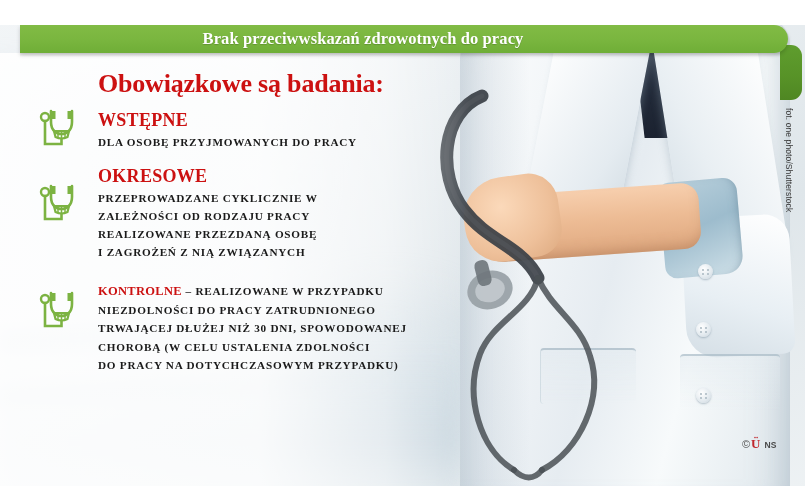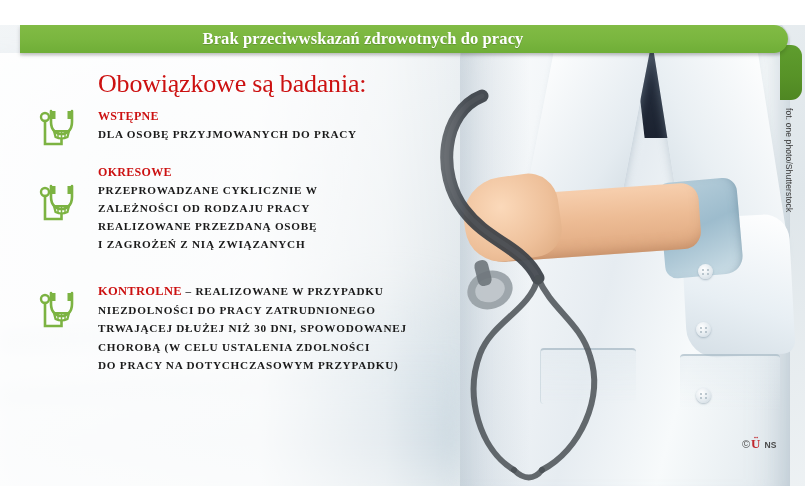--- a/index.html
+++ b/index.html
@@ -261,40 +261,40 @@
     left: 0; top: 53px;
     width: 470px; height: 447px;
     z-index: 9;
   }
 
   .main-heading {
     position: absolute;
     left: 98px; top: 16px;
     color: #cc1111;
     font-family: "Liberation Serif", "DejaVu Serif", serif;
-    font-weight: normal;
+    font-weight: bold;
     font-size: 26px;
     letter-spacing: -.2px;
     white-space: nowrap;
   }
 
   .section {
     position: absolute;
     left: 98px;
     width: 372px;
   }
   .section-1 { top: 56px; }
   .section-2 { top: 112px; }
   .section-3 { top: 228px; }
 
   .section-label {
     color: #cc1111;
     font-family: "Liberation Serif", "DejaVu Serif", serif;
     font-weight: bold;
-    font-size: 12px;
+    font-size: 18px;
     letter-spacing: .3px;
     line-height: 1.25;
     margin-bottom: 1px;
   }
   .section-body {
     color: #1a1a1a;
     font-family: "Liberation Serif", "DejaVu Serif", serif;
     font-weight: bold;
     font-size: 11.2px;
     letter-spacing: .75px;

